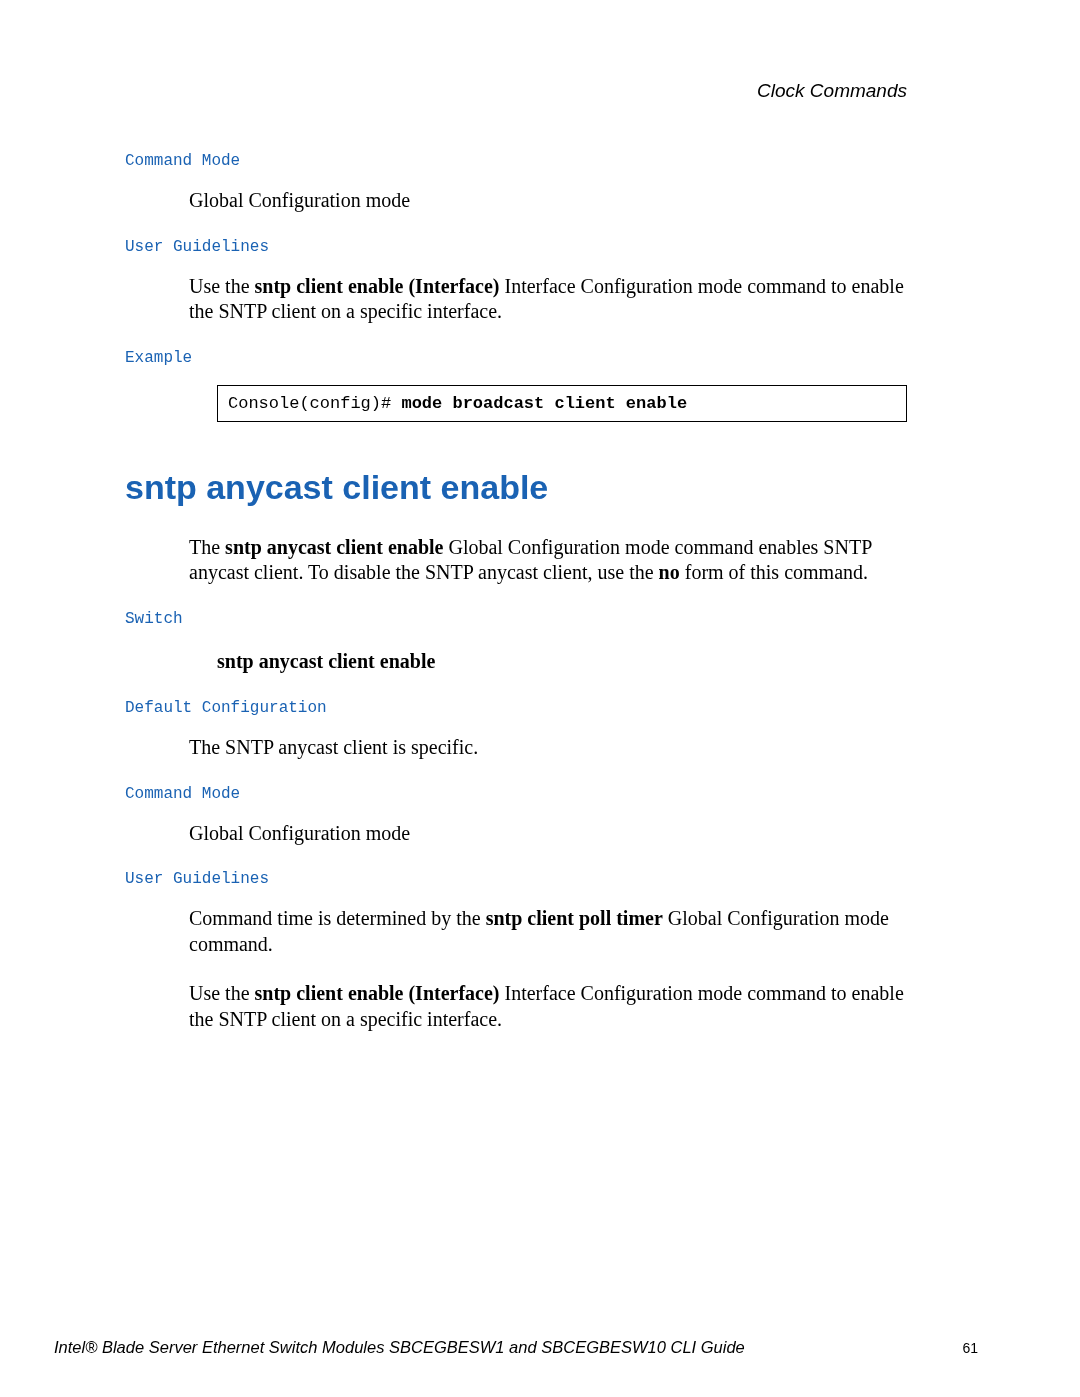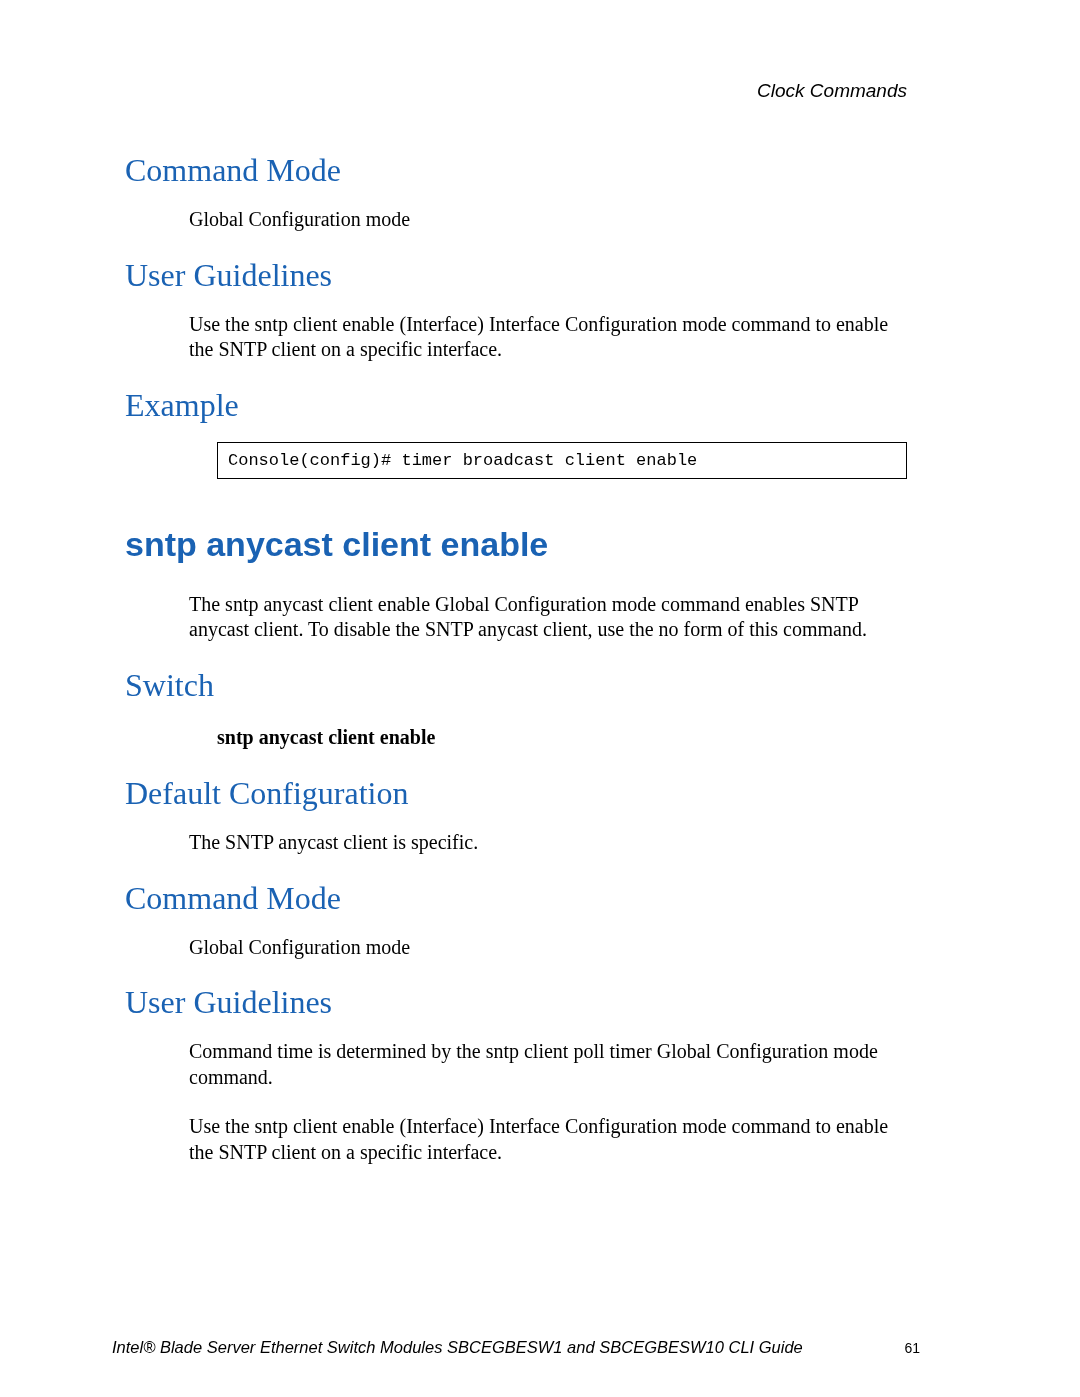--- a/index.html
+++ b/index.html
@@ -21,22 +21,22 @@
     position: relative;
   }
   .header-right {
     font-family: Arial, Helvetica, sans-serif;
     font-style: italic;
     font-size: 19px;
     text-align: right;
     margin-bottom: 50px;
   }
   .section-head {
-    font-family: Liberation Serif, serif;
-    font-size: 32px;
+    font-family: Liberation Mono, monospace;
+    font-size: 16px;
     color: #1a62b3;
     margin: 10px 0 18px 0;
   }
   .main-title {
     font-family: Arial, Helvetica, sans-serif;
     font-weight: bold;
     font-size: 34px;
     color: #1a62b3;
     margin: 46px 0 28px 0;
   }
@@ -55,27 +55,27 @@
     margin-bottom: 18px;
     white-space: nowrap;
   }
   .syntax-line {
     margin-left: 92px;
     font-size: 20px;
     font-weight: bold;
     line-height: 1.55;
     margin-bottom: 22px;
   }
-  .bold { font-weight: normal; }
+  .bold { font-weight: bold; }
   .footer {
     position: absolute;
     left: 0;
     right: 0;
     bottom: 40px;
-    padding: 0 112px;
+    padding: 0 54px;
     display: flex;
     justify-content: space-between;
     align-items: baseline;
     font-family: Arial, Helvetica, sans-serif;
   }
   .footer-left {
     font-style: italic;
     font-size: 16.5px;
   }
   .footer-right {
@@ -92,21 +92,21 @@
   <div class="section-head">Command Mode</div>
   <div class="body-block">Global Configuration mode</div>
 
   <div class="section-head">User Guidelines</div>
   <div class="body-block">
     <span>Use the </span><span class="bold">sntp client enable (Interface)</span><span> Interface Configuration mode command to enable the SNTP client on a specific interface.</span>
   </div>
 
   <div class="section-head">Example</div>
   <div class="code-box">
-    <span>Console(config)# </span><span class="bold">timer broadcast client enable</span>
+    <span>Console(config)# </span><span class="bold">mode broadcast client enable</span>
   </div>
 
   <div class="main-title">sntp anycast client enable</div>
   <div class="body-block">
     <span>The </span><span class="bold">sntp anycast client enable</span><span> Global Configuration mode command enables SNTP anycast client. To disable the SNTP anycast client, use the </span><span class="bold">no</span><span> form of this command.</span>
   </div>
 
   <div class="section-head">Switch</div>
   <div class="syntax-line">
     <div>sntp anycast client enable</div>

